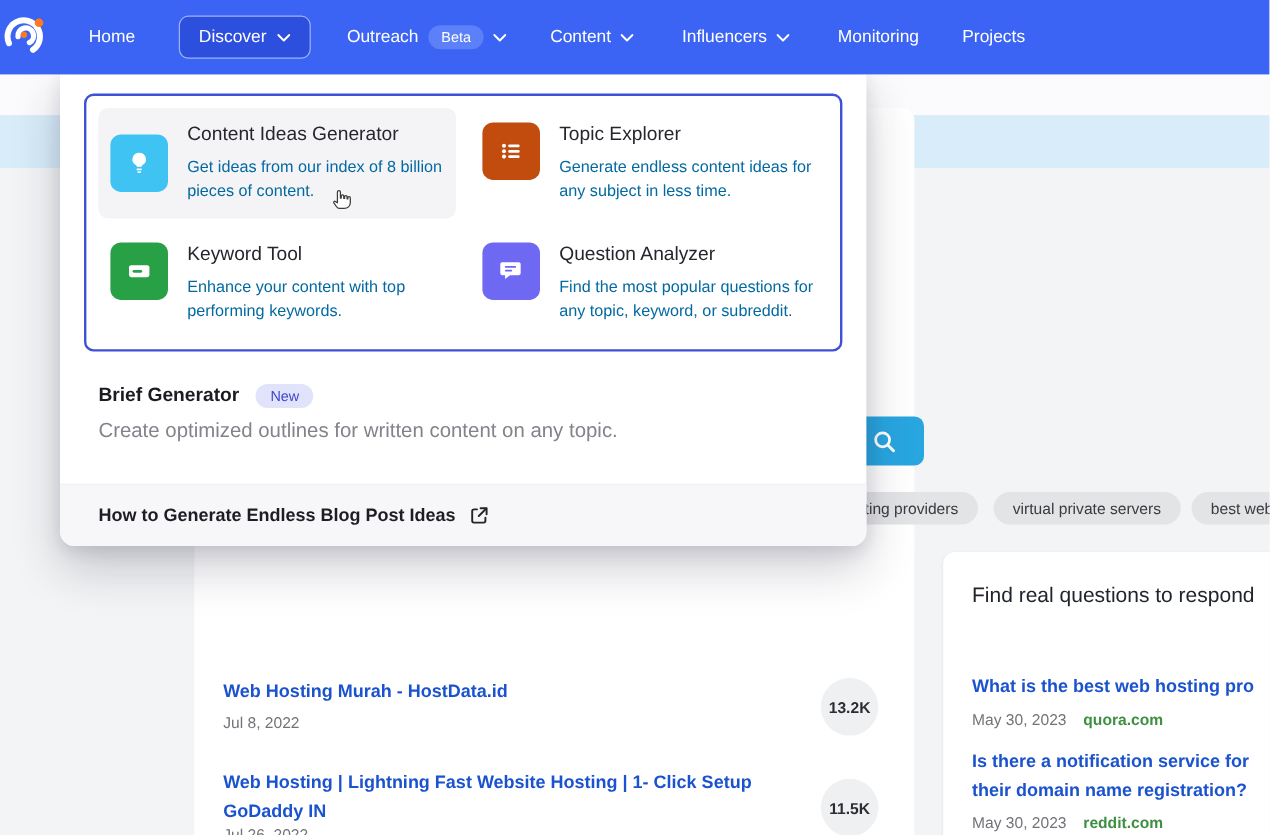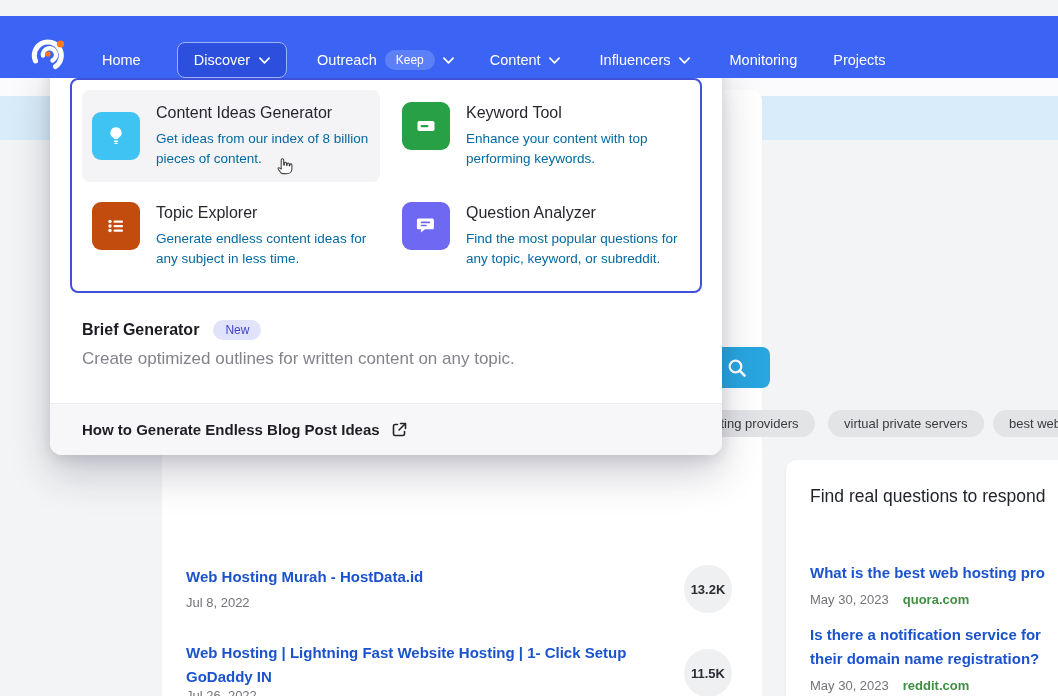--- a/index.html
+++ b/index.html
@@ -6,23 +6,23 @@
   html,body { width:1058px; height:696px; }
   body {
     position: relative;
     overflow: hidden;
     font-family: "Liberation Sans", sans-serif;
     background: #f3f4f5;
   }
 
   
   .topnav {
-    position: absolute; top:16px; left:0; right:0; height:62px;
-    background:#3b64f4; display:flex; align-items:flex-end; z-index:30;
-    padding-left:28px; color:#fff;
+    position: absolute; top:0; left:0; right:0; height:62px;
+    background:#3b64f4; display:flex; align-items:center; z-index:30;
+    color:#fff;
   }
   .nav-items { display:flex; align-items:center; font-size:14.5px; font-weight:500; }
   .nav-link { display:flex; align-items:center; gap:8px; cursor:pointer; white-space:nowrap; }
   .ml-home{margin-left:34px;} .ml-disc{margin-left:36px;} .ml-out{margin-left:30px;}
   .ml-cont{margin-left:36px;} .ml-infl{margin-left:40px;} .ml-mon{margin-left:40px;} .ml-proj{margin-left:36px;}
   .discover-btn {
     background:#2c4fdd; border:1px solid #9fb2f9; border-radius:8px;
     padding:9px 16px; display:flex; align-items:center; gap:9px; color:#fff;
     font-size:14.5px; font-weight:500; cursor:pointer;
   }
@@ -134,21 +134,21 @@
 
     <button class="discover-btn ml-disc">
       <span>Discover</span>
       <svg width="11" height="7" viewBox="0 0 12 7">
           <path d="M1 1l5 5 5-5" stroke="#fff" stroke-width="1.8" fill="none" stroke-linecap="round" stroke-linejoin="round"></path>
         </svg>
     </button>
 
     <span class="nav-link ml-out">
       <span>Outreach</span>
-      <span class="beta-pill">Keep</span>
+      <span class="beta-pill">Beta</span>
       <svg width="11" height="7" viewBox="0 0 12 7">
           <path d="M1 1l5 5 5-5" stroke="#fff" stroke-width="1.8" fill="none" stroke-linecap="round" stroke-linejoin="round"></path>
         </svg>
     </span>
 
     <span class="nav-link ml-cont">
       <span>Content</span>
       <svg width="11" height="7" viewBox="0 0 12 7">
           <path d="M1 1l5 5 5-5" stroke="#fff" stroke-width="1.8" fill="none" stroke-linecap="round" stroke-linejoin="round"></path>
         </svg>
@@ -226,52 +226,52 @@
           <rect x="9.8" y="16.4" width="4.4" height="1.5" rx="0.75" fill="#fff"></rect>
           <rect x="10.4" y="18.7" width="3.2" height="1.4" rx="0.7" fill="#fff"></rect>
         </svg>
       </div>
       <div>
         <div class="tool-title">Content Ideas Generator</div>
         <div class="tool-desc">Get ideas from our index of 8 billion pieces of content.</div>
       </div>
     </div>
 
-
-    <div class="tool">
-      <div class="tile t-green">
-        <svg width="24" height="24" viewBox="0 0 24 24">
-          <rect x="3.5" y="7" width="17" height="10" rx="1.8" fill="#fff"></rect>
-          <rect x="6.5" y="11" width="8" height="2.2" rx="1.1" fill="#28a146"></rect>
-        </svg>
-      </div>
-      <div>
-        <div class="tool-title">Keyword Tool</div>
-        <div class="tool-desc">Enhance your content with top performing keywords.</div>
-      </div>
-    </div>
 
     <div class="tool">
       <div class="tile t-rust">
         <svg width="24" height="24" viewBox="0 0 24 24">
           <circle cx="6" cy="7.5" r="1.7" fill="#fff"></circle>
             <circle cx="6" cy="12" r="1.7" fill="#fff"></circle>
             <circle cx="6" cy="16.5" r="1.7" fill="#fff"></circle>
           <rect x="9.5" y="6.4" width="9.5" height="2.3" rx="1" fill="#fff"></rect>
           <rect x="9.5" y="10.9" width="9.5" height="2.3" rx="1" fill="#fff"></rect>
           <rect x="9.5" y="15.4" width="9.5" height="2.3" rx="1" fill="#fff"></rect>
         </svg>
       </div>
       <div>
         <div class="tool-title">Topic Explorer</div>
         <div class="tool-desc">Generate endless content ideas for any subject in less time.</div>
       </div>
     </div>
 
     <div class="tool">
+      <div class="tile t-green">
+        <svg width="24" height="24" viewBox="0 0 24 24">
+          <rect x="3.5" y="7" width="17" height="10" rx="1.8" fill="#fff"></rect>
+          <rect x="6.5" y="11" width="8" height="2.2" rx="1.1" fill="#28a146"></rect>
+        </svg>
+      </div>
+      <div>
+        <div class="tool-title">Keyword Tool</div>
+        <div class="tool-desc">Enhance your content with top performing keywords.</div>
+      </div>
+    </div>
+
+    <div class="tool">
       <div class="tile t-purple">
         <svg width="24" height="24" viewBox="0 0 24 24">
           <path d="M4.5 4.5h13.8c.9 0 1.6.7 1.6 1.6v7.6c0 .9-.7 1.6-1.6 1.6h-7.2l-4.2 3.2v-3.2H4.5c-.9 0-1.6-.7-1.6-1.6V6.1c0-.9.7-1.6 1.6-1.6z" fill="#fff"></path>
           <rect x="6.7" y="7.6" width="9.4" height="1.6" rx="0.8" fill="#6e68f2"></rect>
           <rect x="6.7" y="10.7" width="6.2" height="1.6" rx="0.8" fill="#6e68f2"></rect>
         </svg>
       </div>
       <div>
         <div class="tool-title">Question Analyzer</div>
         <div class="tool-desc">Find the most popular questions for any topic, keyword, or subreddit.</div>

